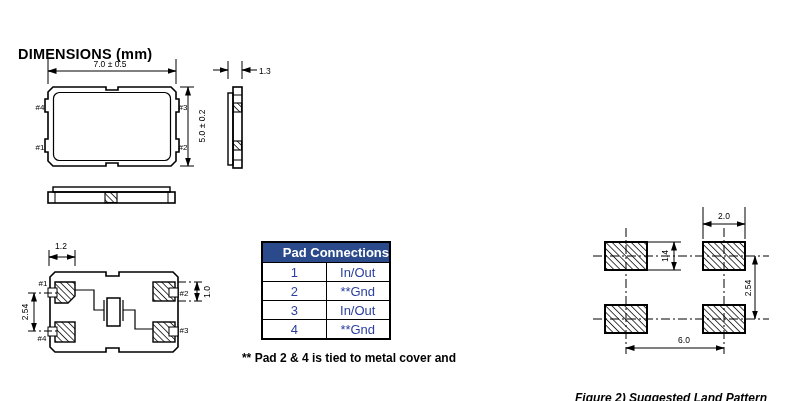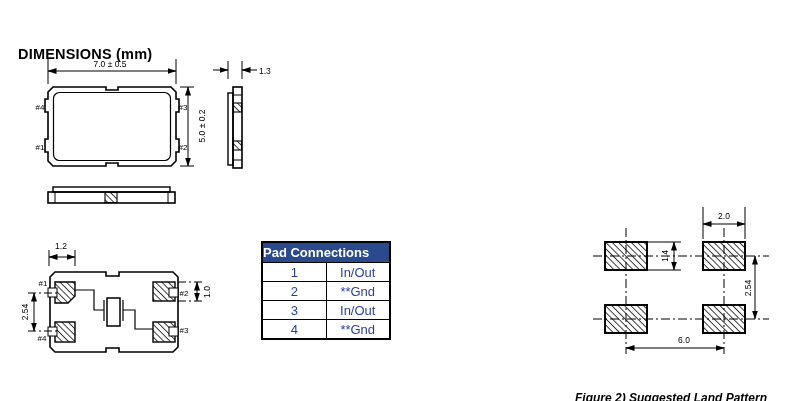--- a/index.html
+++ b/index.html
@@ -8,21 +8,21 @@
   #page-title{position:absolute;left:18px;top:8px;font-size:14.5px;font-weight:bold;letter-spacing:.2px;margin-top:38px;}
   svg{position:absolute;left:0;top:0;}
   svg text{font-family:"Liberation Sans",sans-serif;fill:#000;}
   .dim{font-size:8.5px;}
   .padlbl{font-size:8px;}
 
   
   #pad-table{position:absolute;left:261px;top:241px;width:130px;border-collapse:collapse;
              border:2px solid #000;table-layout:fixed;}
   #pad-table th{background:var(--table-header-bg,#2b4a8c);color:#fff;font-size:13px;font-weight:bold;
-                border:1px solid #000;height:19px;padding:0;text-align:left;}
+                border:1px solid #000;height:19px;padding:0;text-align:right;}
   #pad-table td{border:1px solid #000;height:18px;padding:0;text-align:center;
                 color:var(--table-text,#2b3f9e);font-size:13px;font-weight:normal;}
   #pad-table td.c1{width:43px;}
 
   #note{position:absolute;left:230px;top:349px;width:238px;text-align:center;
         font-size:12px;font-weight:bold;line-height:1.55;}
   #figure-caption{position:absolute;left:575px;top:391px;font-size:12px;font-weight:bold;font-style:italic;}
 </style>
 </head>
 <body>
@@ -200,17 +200,18 @@
         <td>In/Out</td>
       </tr>
       <tr>
         <td class="c1">4</td>
         <td>**Gnd</td>
       </tr>
     </tbody>
   </table>
 
   <div id="note">
+    <div>** Pad 2 &amp; 4 is tied to metal cover and</div>
   </div>
 
   <div id="figure-caption">Figure 2) Suggested Land Pattern</div>
 
 </div>
 
 </body></html>

